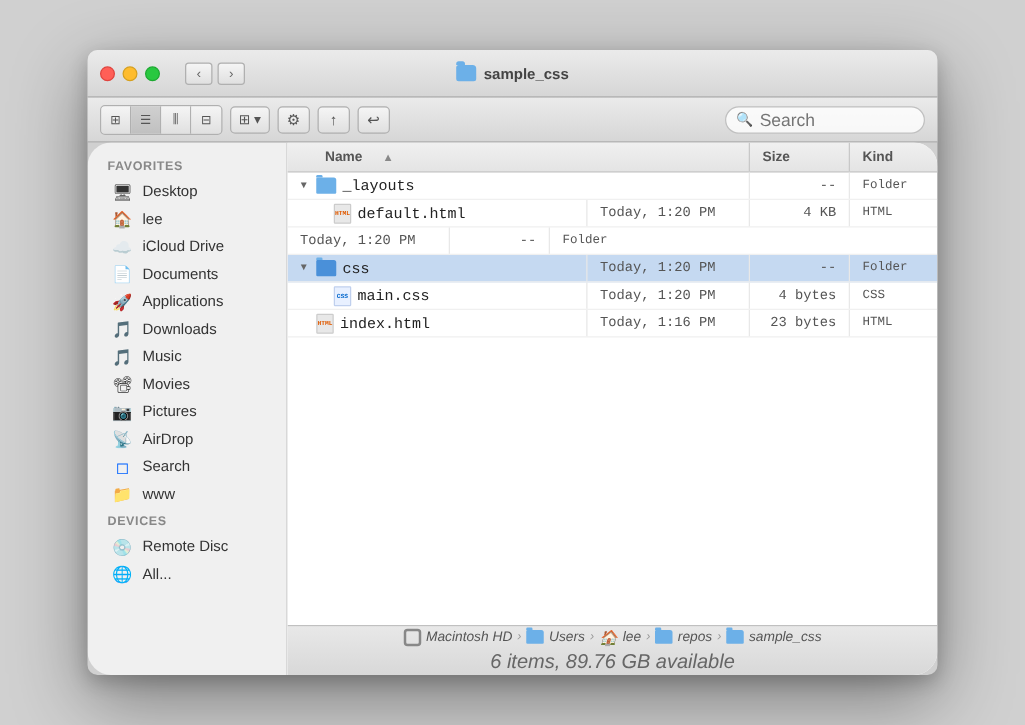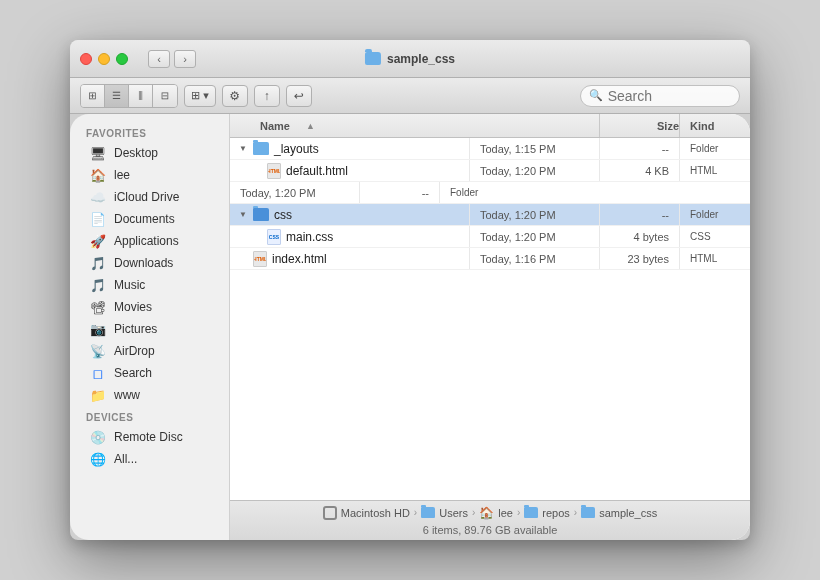--- a/index.html
+++ b/index.html
@@ -275,21 +275,20 @@
       display: flex;
       align-items: center;
     }
     .col-size {
       width: 80px;
       padding-left: 10px;
       border-right: 1px solid #c8c8c8;
       height: 100%;
       display: flex;
       align-items: center;
-      justify-content: flex-end;
     }
     .col-kind {
       width: 70px;
       padding-left: 10px;
       height: 100%;
       display: flex;
       align-items: center;
     }
 
     
@@ -298,20 +297,21 @@
       overflow-y: auto;
     }
 
     .file-row {
       display: flex;
       align-items: flex-start;
       height: 22px;
       font-size: 12px;
       color: #222;
       border-bottom: 1px solid #f0f0f0;
+      font-family: Liberation Mono, monospace;
     }
     .file-row.selected { background: #c5d9f1; }
 
     .file-name-cell {
       flex: 1;
       display: flex;
       align-items: center;
       padding-left: 8px;
       gap: 5px;
       height: 100%;
@@ -468,30 +468,31 @@
     }
     .hd-icon {
       width: 14px;
       height: 14px;
       border: 2px solid #888;
       border-radius: 3px;
       flex-shrink: 0;
     }
 
     .status-count {
-      font-size: 11px;
+      font-size: 16px;
       color: #666;
       margin-top: 2px;
     }
 
     .status-bar-inner {
       display: flex;
       flex-direction: column;
       align-items: center;
       gap: 2px;
+      font-style: italic;
     }
 
     
     .sort-arrow { font-size: 9px; color: #888; }
   </style>
 </head>
 <body>
 
 <div class="window-shadow">
 
@@ -650,21 +651,20 @@
       </div>
 
       <div class="file-list">
 
         <div class="file-row">
           <div class="file-name-cell">
             <div class="disclosure-triangle open"></div>
             <div class="icon-folder-sm"></div>
             <span>_layouts</span>
           </div>
-          <div class="file-date-cell">Today, 1:15 PM</div>
           <div class="file-size-cell">--</div>
           <div class="file-kind-cell">Folder</div>
         </div>
 
         <div class="file-row">
           <div class="file-name-cell indent1">
             <div class="disclosure-triangle empty"></div>
             <div class="icon-html">HTML</div>
             <span>default.html</span>
           </div>

